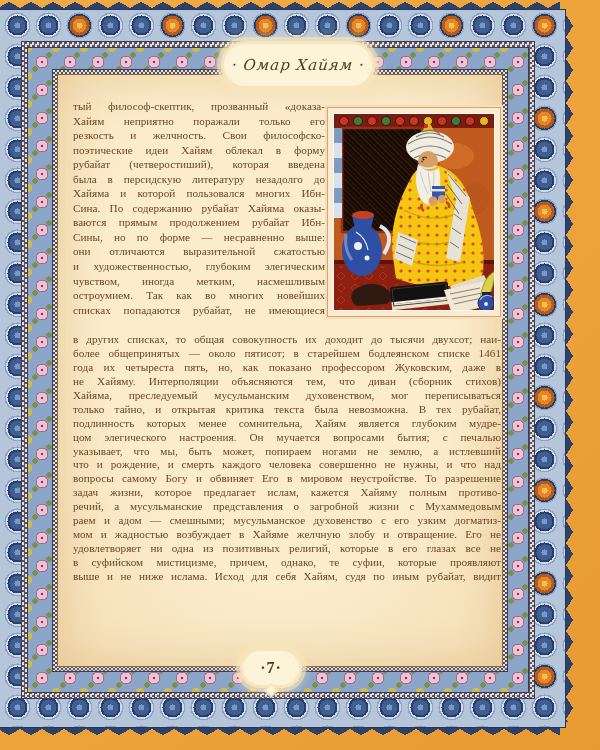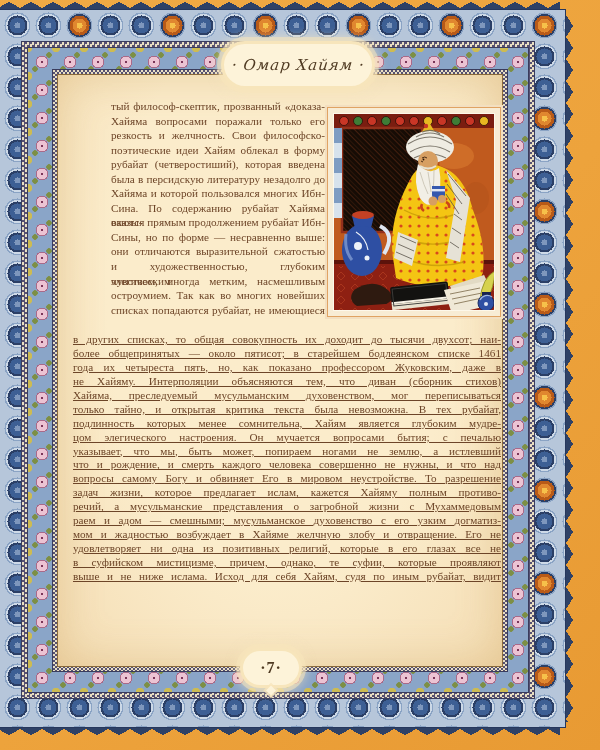--- a/index.html
+++ b/index.html
@@ -56,22 +56,22 @@
     color:#4f3a22; letter-spacing:1px; transform:skewX(-6deg); white-space:nowrap;}
   .pagenum-cartouche{left:243px; top:651px; width:56px; height:34px;}
   .pagenum-cartouche:after{content:""; position:absolute; left:50%; bottom:-9px; width:7px; height:7px;
     background:#fdf3d9; transform:translateX(-50%) rotate(45deg);
     box-shadow:0 0 0 2px rgba(247,229,187,.8);}
   .pagenum{font-size:16px; font-weight:bold; color:#4f3a22; letter-spacing:1px;}
   
   .textcol{position:absolute; color:#6d4528; z-index:2;}
   .textcol .text-line{text-align:justify; text-align-last:justify; overflow:visible; white-space:normal;}
   .narrow{left:73px; top:99px; width:252px; font-size:11.2px;}
-  .narrow .text-line{height:14.55px; line-height:14.55px;margin-left:38px;}
-  .wide{left:73px; top:333px; width:428px; font-size:11.2px;text-decoration:underline;}
+  .narrow .text-line{height:14.55px; line-height:14.55px;}
+  .wide{left:73px; top:333px; width:428px; font-size:11.2px;}
   .wide .text-line{height:13.95px; line-height:13.95px;}
   
   .pic-frame{position:absolute; left:327px; top:107px; z-index:3;
     background:#f8ecd4; padding:6px; border:1px solid #e0a363;
     box-shadow:0 0 0 2px #f3dfc0;}
   .pic-frame svg{display:block; outline:1px solid #fdf8ea;}
 </style>
 </head>
 <body>
 
@@ -90,21 +90,21 @@
       </div>
     </div>
   </div>
 
   <div class="cartouche title-cartouche">
     <span class="title-script">· Омар Хайям ·</span>
   </div>
 
   <div class="textcol narrow">
       <div class="text-line">тый философ-скептик, прозванный «доказа-</div>
-      <div class="text-line">Хайяма вопросами поражали только его</div>
+      <div class="text-line">Хайям неприятно поражали только его</div>
       <div class="text-line">резкость и желчность. Свои философско-</div>
       <div class="text-line">поэтические идеи Хайям облекал в форму</div>
       <div class="text-line">рубайат (четверостиший), которая введена</div>
       <div class="text-line">была в персидскую литературу незадолго до</div>
       <div class="text-line">Хайяма и которой пользовался многих Ибн-</div>
       <div class="text-line">Сина. По содержанию рубайат Хайяма оказы-</div>
       <div class="text-line">ваются прямым продолжением рубайат Ибн-</div>
       <div class="text-line">Сины, но по форме — несравненно выше:</div>
       <div class="text-line">они отличаются выразительной сжатостью</div>
       <div class="text-line">и художественностью, глубоким элегическим</div>

